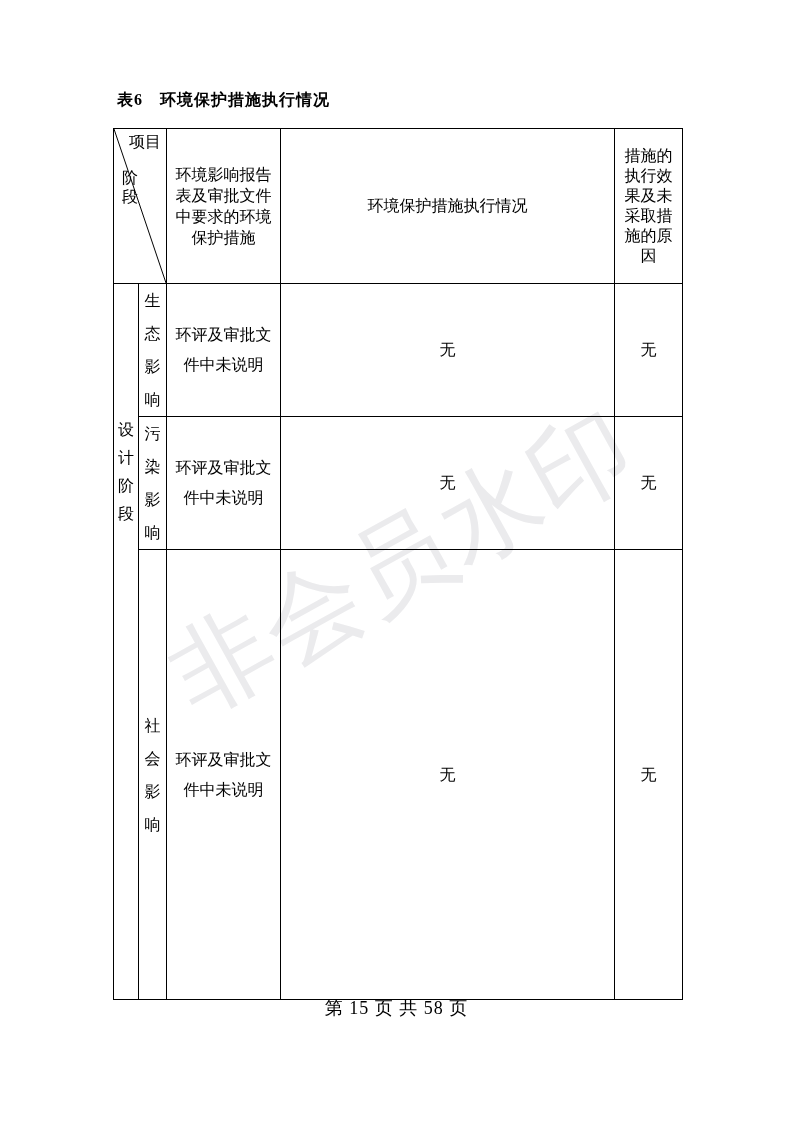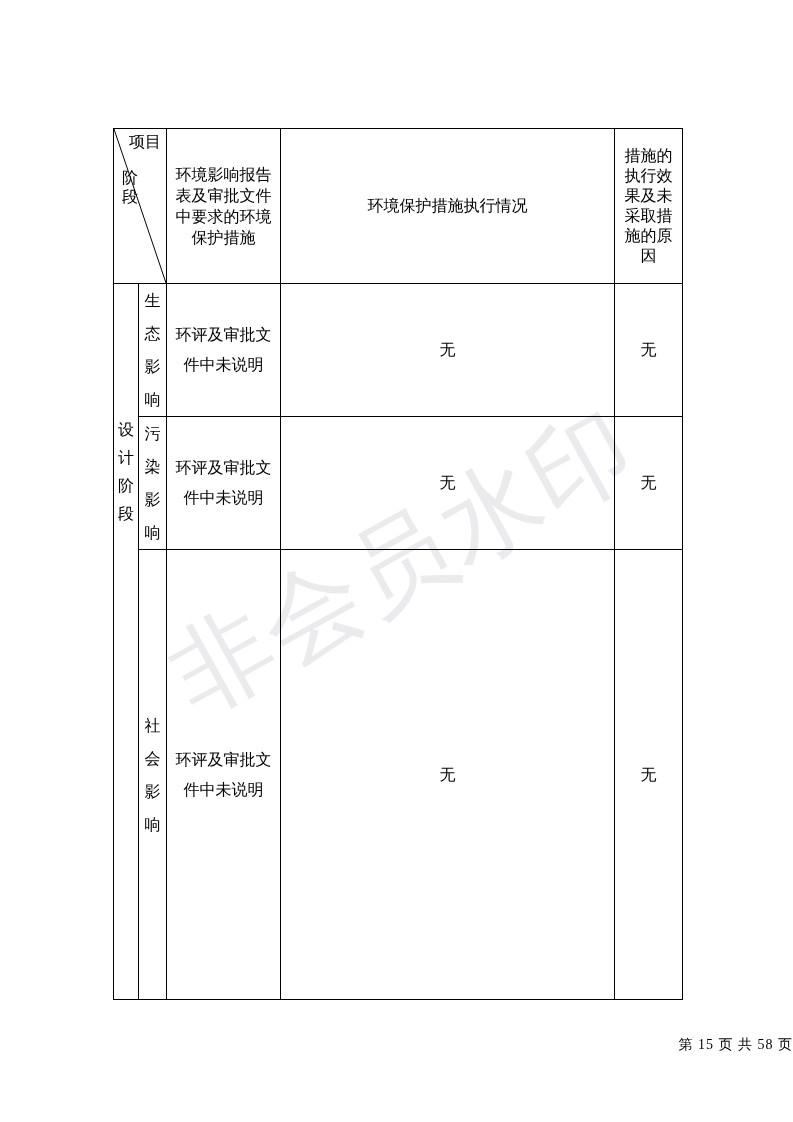--- a/index.html
+++ b/index.html
@@ -98,35 +98,36 @@
     vertical-align:middle;
   }
   
   .req-cell{line-height:30px;padding:0 8px !important;}
   
   .val-cell{line-height:20px;}
 
   
   .footer{
     position:absolute;
-    left:0;top:1036px;
+    left:0;top:996px;
     width:100%;
-    text-align:right;
-    font-size:14px;
+    text-align:center;
+    font-size:18px;
     letter-spacing:1px;
     z-index:1;
   }
 </style>
 </head>
 <body>
 
 <div class="page">
 
   <div class="watermark">非会员水印</div>
 
+  <h1 class="title">表6　环境保护措施执行情况</h1>
 
   <table class="report-table">
     <colgroup>
       <col style="width:25px">
       <col style="width:28px">
       <col style="width:114px">
       <col style="width:334px">
       <col style="width:68px">
     </colgroup>
     <tbody>

